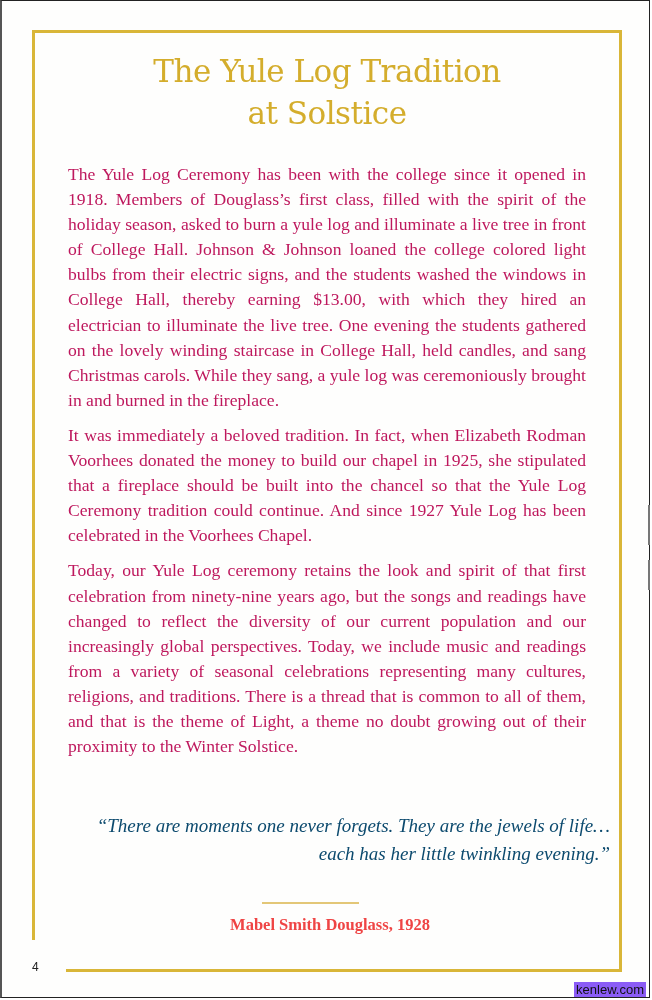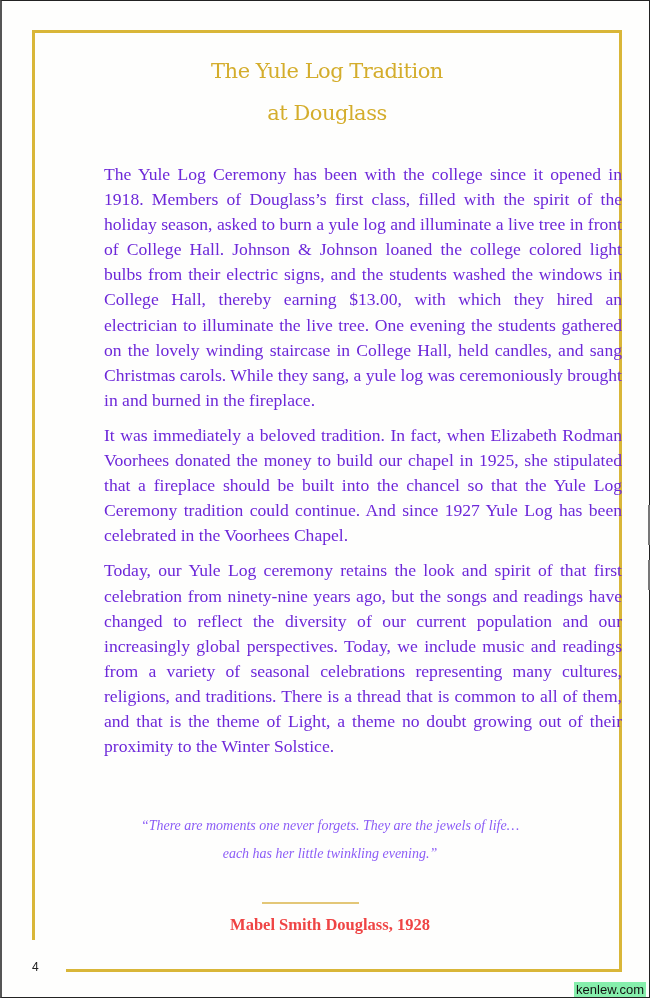--- a/index.html
+++ b/index.html
@@ -18,72 +18,71 @@
   .gold { background: #d9b638; position: absolute; }
   .b-top { left: 32px; top: 30px; width: 590px; height: 3px; }
   .b-left { left: 32px; top: 30px; width: 3px; height: 910px; }
   .b-right { left: 619px; top: 30px; width: 3px; height: 942px; }
   .b-bottom { left: 66px; top: 969px; width: 556px; height: 3px; }
 
   .title {
     position: absolute; left: 35px; width: 584px; top: 50px;
     text-align: center; color: #d4ad2c;
     font-family: "DejaVu Serif", "Liberation Serif", serif;
-    font-size: 21px; line-height: 42px; font-weight: normal;
+    font-size: 31px; line-height: 42px; font-weight: normal;
     letter-spacing: -0.5px;
   }
   .body-text {
     position: absolute; left: 68px; width: 518px; top: 162px;
-    color: #6d28d9; font-size: 17.6px; line-height: 25.1px;
+    color: #be185d; font-size: 17.6px; line-height: 25.1px;
     text-align: justify;
-    margin-left: 36px;
   }
   .body-text p { margin: 0 0 10px 0; }
   .quote {
     position: absolute; left: 50px; width: 560px; top: 812px;
-    text-align: center; color: #8b5cf6;
-    font-style: italic; font-size: 14px; line-height: 27.5px;
+    text-align: right; color: #0c4a6e;
+    font-style: italic; font-size: 19px; line-height: 27.5px;
   }
   .quote-rule {
     position: absolute; left: 262px; top: 902px; width: 97px; height: 2px;
     background: #e3c777;
   }
   .attribution {
     position: absolute; left: 50px; width: 560px; top: 915px;
     text-align: center; color: #ef4444; font-size: 16.5px; font-weight: bold;
   }
   .page-number {
     position: absolute; left: 32px; top: 960px;
     font-family: "Liberation Sans", sans-serif; font-size: 12px; color: #222;
   }
   .watermark {
     position: absolute; right: 6px; top: 982px;
     font-family: "Liberation Sans", sans-serif; font-size: 13px; color: #111;
-    background: #86efac; padding: 0 2px;
+    background: #8b5cf6; padding: 0 2px;
   }
   .edge-mark {
     position: absolute; left: 648px; width: 2px; background: #777;
   }
 </style>
 </head>
 <body>
 
 <div class="page-frame"></div>
 
 <div class="gold b-top"></div>
 <div class="gold b-left"></div>
 <div class="gold b-right"></div>
 <div class="gold b-bottom"></div>
 
 <div class="edge-mark" style="top:505px;height:40px;"></div>
 <div class="edge-mark" style="top:560px;height:30px;"></div>
 
 <h1 class="title" style="margin:0;">
   <span>The Yule Log Tradition</span><br>
-  <span>at Douglass</span>
+  <span>at Solstice</span>
 </h1>
 
 <div class="body-text">
   <p>The Yule Log Ceremony has been with the college since it opened in 1918. Members of Douglass’s first class, filled with the spirit of the holiday season, asked to burn a yule log and illuminate a live tree in front of College Hall. Johnson &amp; Johnson loaned the college colored light bulbs from their electric signs, and the students washed the windows in College Hall, thereby earning $13.00, with which they hired an electrician to illuminate the live tree. One evening the students gathered on the lovely winding staircase in College Hall, held candles, and sang Christmas carols. While they sang, a yule log was ceremoniously brought in and burned in the fireplace.</p>
   <p>It was immediately a beloved tradition. In fact, when Elizabeth Rodman Voorhees donated the money to build our chapel in 1925, she stipulated that a fireplace should be built into the chancel so that the Yule Log Ceremony tradition could continue. And since 1927 Yule Log has been celebrated in the Voorhees Chapel.</p>
   <p>Today, our Yule Log ceremony retains the look and spirit of that first celebration from ninety-nine years ago, but the songs and readings have changed to reflect the diversity of our current population and our increasingly global perspectives. Today, we include music and readings from a variety of seasonal celebrations representing many cultures, religions, and traditions. There is a thread that is common to all of them, and that is the theme of Light, a theme no doubt growing out of their proximity to the Winter Solstice.</p>
 </div>
 
 <div class="quote">
   <div>“There are moments one never forgets. They are the jewels of life…</div>

